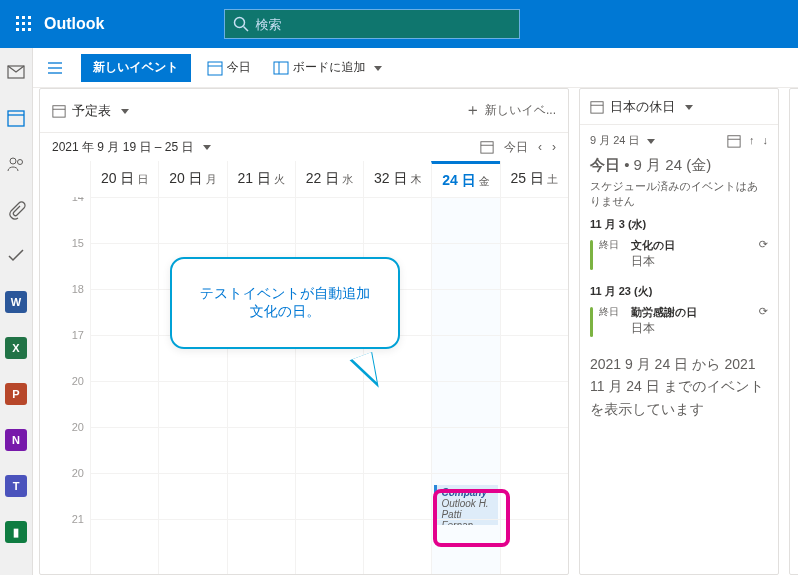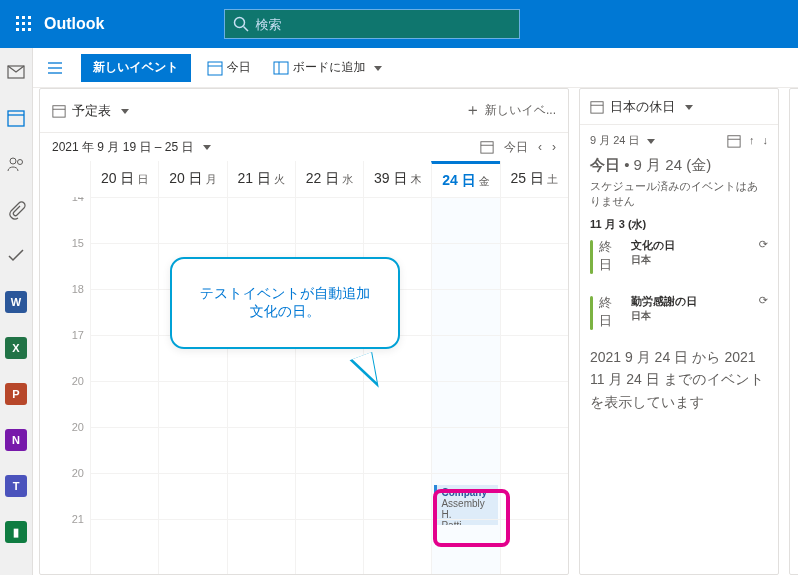--- a/index.html
+++ b/index.html
@@ -43,21 +43,21 @@
 
 .dayhead { height:36px; display:flex; padding-left:50px; }
 .daycol-h { flex:1; display:flex; flex-direction:column; align-items:center; justify-content:center; border-left:1px solid #f3f2f1; font-size:11px; color:#605e5c; }
 .daycol-h .num { font-size:14px; color:#323130; }
 .daycol-h.today .num { color:#0078d4; font-weight:600; }
 .daycol-h.today { border-top:3px solid #0078d4; }
 
 .grid { flex:1; display:flex; overflow:hidden; position:relative;justify-content:flex-end; }
 .hourcol { width:50px; }
 .hourlabel { height:46px; text-align:right; padding-right:6px; font-size:11px; color:#a19f9d; transform:translateY(-6px); }
-.daygrid { flex:1; display:flex; position:relative; }
+.daygrid { flex:1; display:flex; position:relative;font-style:italic; }
 .daycol { flex:1; border-left:1px solid #f3f2f1; position:relative; }
 .daycol.today { background:#f9fcff; }
 .hourline { position:absolute; left:0; right:0; height:1px; background:#f3f2f1; }
 
 .event { position:absolute; left:2px; right:2px; background:#deecf9; border-left:3px solid #2b88d8; padding:2px 4px; font-size:10px; overflow:hidden; }
 .event .title { color:#2b579a; font-weight:600; }
 .event .sub { color:#605e5c; }
 
 .highlight-box { position:absolute; border:4px solid #e3008c; border-radius:8px; pointer-events:none; }
 
@@ -67,23 +67,23 @@
 
 .sidepane { width:200px; margin-left:10px; border:1px solid #e1dfdd; border-radius:2px; display:flex; flex-direction:column; }
 .sidehead { height:36px; display:flex; align-items:center; padding:0 10px; border-bottom:1px solid #edebe9; gap:6px; font-size:13px; }
 .sidebar2 { flex:1; padding:8px 10px; font-size:11px; color:#605e5c; }
 .sb-daterow { display:flex; align-items:center; justify-content:space-between; margin-bottom:8px; }
 .sb-section { margin-top:8px; }
 .sb-today { font-size:15px; }
 .holiday-card { display:flex; gap:6px; padding:6px 0; }
 .hol-bar { width:3px; background:#7cb342; border-radius:2px; margin-top:2px; }
 .hol-body { flex:1; display:flex; gap:8px; }
-.hol-allday { width:24px; font-size:13px; color:#605e5c; }
+.hol-allday { width:24px; font-size:10px; color:#605e5c; }
 .hol-text .t1 { color:#323130; font-weight:600; font-size:11px; }
-.hol-text .t2 { font-size:10px; color:#605e5c;font-weight:bold; }
+.hol-text .t2 { font-size:12px; color:#605e5c; }
 .sync-icon { margin-left:auto; color:#605e5c; }
 .sb-range { font-size:14px; margin-top:10px; line-height:1.6; }
 
 .rightstub { width:38px; margin-left:10px; border:1px solid #e1dfdd; border-radius:2px; display:flex; flex-direction:column; align-items:center; padding-top:10px; gap:20px; color:#605e5c; }
 
 .chev-down-icon::after { content:""; display:inline-block; width:0; height:0; border-left:4px solid transparent; border-right:4px solid transparent; border-top:5px solid #605e5c; vertical-align:middle; margin-left:4px; }
 svg { overflow:visible; }
 </style>
 </head>
 <body>
@@ -232,21 +232,21 @@
             <div class="daycol-h">
               <div><span class="num">20 日</span> <span style="font-size:11px;">月</span></div>
             </div>
             <div class="daycol-h">
               <div><span class="num">21 日</span> <span style="font-size:11px;">火</span></div>
             </div>
             <div class="daycol-h">
               <div><span class="num">22 日</span> <span style="font-size:11px;">水</span></div>
             </div>
             <div class="daycol-h">
-              <div><span class="num">39 日</span> <span style="font-size:11px;">木</span></div>
+              <div><span class="num">32 日</span> <span style="font-size:11px;">木</span></div>
             </div>
             <div class="daycol-h today">
               <div><span class="num">24 日</span> <span style="font-size:11px;">金</span></div>
             </div>
             <div class="daycol-h">
               <div><span class="num">25 日</span> <span style="font-size:11px;">土</span></div>
             </div>
           </div>
 
         <div class="grid">
@@ -262,21 +262,21 @@
             </div>
           <div class="daygrid" id="daygrid">
               <div class="daycol"></div>
               <div class="daycol"></div>
               <div class="daycol"></div>
               <div class="daycol"></div>
               <div class="daycol"></div>
               <div class="daycol today">
                 <div class="event" style="top: 288px; height: 40px;">
                   <div class="title">Company</div>
-                  <div class="sub">Assembly H.</div>
+                  <div class="sub">Outlook H.</div>
                   <div class="sub">Patti Fernan</div>
                 </div>
               </div>
               <div class="daycol"></div>
               <div class="hourline" style="top: 0px;"></div>
               <div class="hourline" style="top: 46px;"></div>
               <div class="hourline" style="top: 92px;"></div>
               <div class="hourline" style="top: 138px;"></div>
               <div class="hourline" style="top: 184px;"></div>
               <div class="hourline" style="top: 230px;"></div>
@@ -335,20 +335,21 @@
                 <div class="hol-text">
                   <div class="t1">文化の日</div>
                   <div class="t2">日本</div>
                 </div>
                 <span class="sync-icon">⟳</span>
               </div>
             </div>
           </div>
 
           <div class="sb-section">
+            <div style="color:#323130;font-weight:600;">11 月 23 (火)</div>
             <div class="holiday-card">
               <div class="hol-bar"></div>
               <div class="hol-body">
                 <div class="hol-allday">終日</div>
                 <div class="hol-text">
                   <div class="t1">勤労感謝の日</div>
                   <div class="t2">日本</div>
                 </div>
                 <span class="sync-icon">⟳</span>
               </div>

